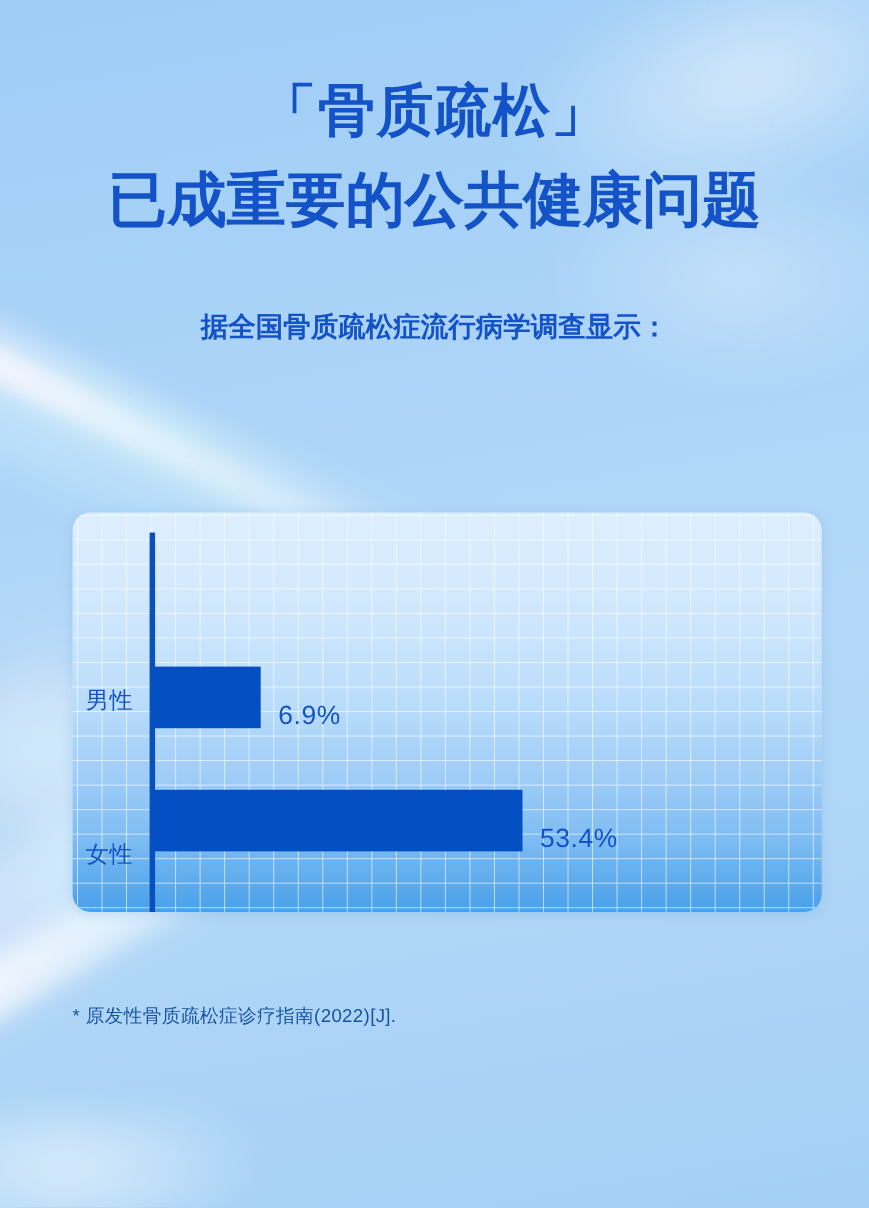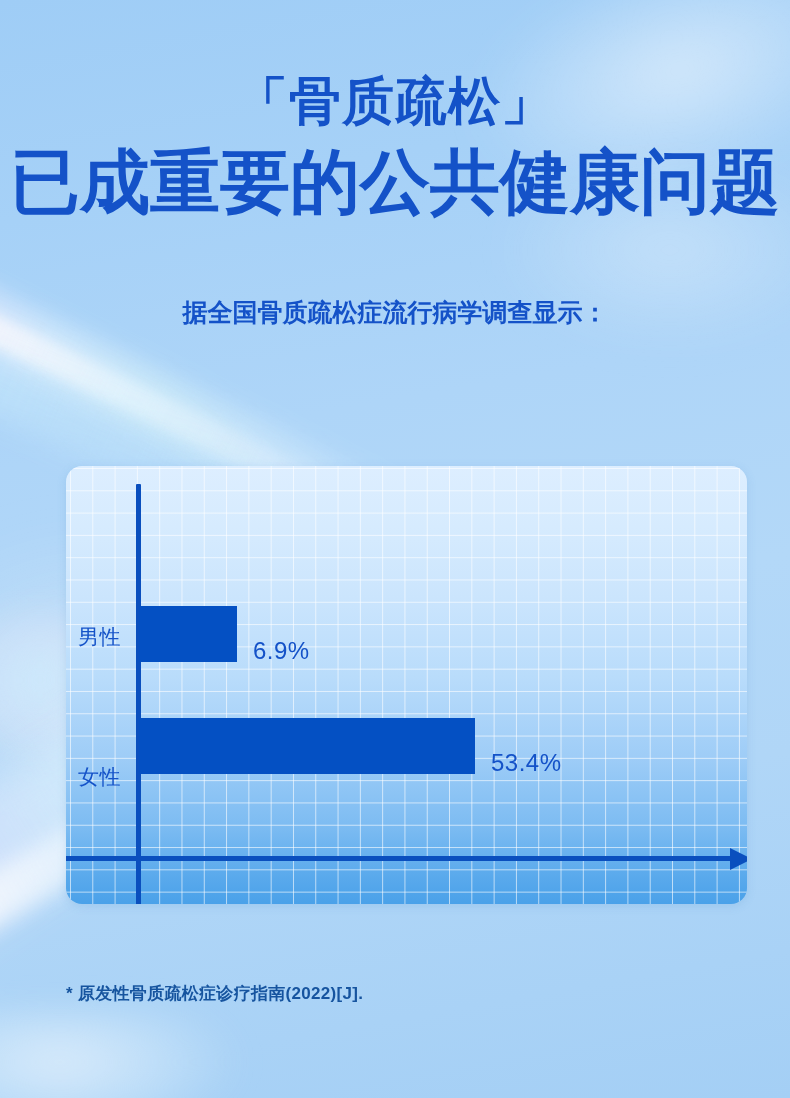--- a/index.html
+++ b/index.html
@@ -160,44 +160,44 @@
     font-weight: 700;
     letter-spacing: 1px;
   }
   #title-line-1 {
     top: 70px;
     font-size: 52px;
     line-height: 62px;
   }
   #title-line-2 {
     top: 150px;
-    font-size: 70px;
+    font-size: 54px;
     line-height: 64px;
     letter-spacing: 0px;
   }
 
   .subtitle {
     position: absolute;
     left: 0; right: 0;
     text-align: center;
     color: #1452c8;
     font-weight: 700;
     font-size: 25px;
     line-height: 34px;
   }
-  #sub-line-1 { top: 296px; font-family: Liberation Serif, serif; }
+  #sub-line-1 { top: 280px; }
   #sub-line-2 { top: 312px; }
 
   
   #chart-card {
     position: absolute;
     left: 66px;
     top: 466px;
     width: 681px;
-    height: 438px;
+    height: 363px;
     border-radius: 16px;
     overflow: hidden;
     background:
       linear-gradient(180deg,
         #ddeeff 0%,
         #d6ebfe 14%,
         #cbe5fd 30%,
         #b9dcfb 48%,
         #9fcdf7 66%,
         #7dbcf2 82%,
@@ -298,26 +298,25 @@
     color: #1452c8;
     font-size: 23px;
     letter-spacing: 0.5px;
     white-space: nowrap;
   }
 
   
   #footnote {
     position: absolute;
     left: 66px;
-    top: 982px;
+    top: 912px;
     color: #16549f;
     font-size: 17px;
     letter-spacing: 0.3px;
     white-space: nowrap;
-    font-weight: bold;
   }
 </style>
 </head>
 <body>
 
 <div id="page">
 
   <div class="cloud-a"></div>
   <div class="cloud-b"></div>
   <div class="cloud-c"></div>

